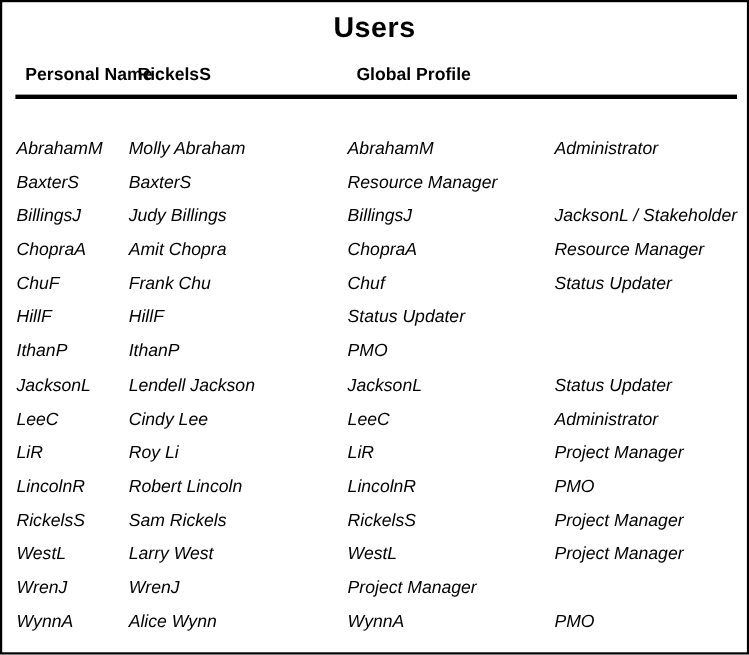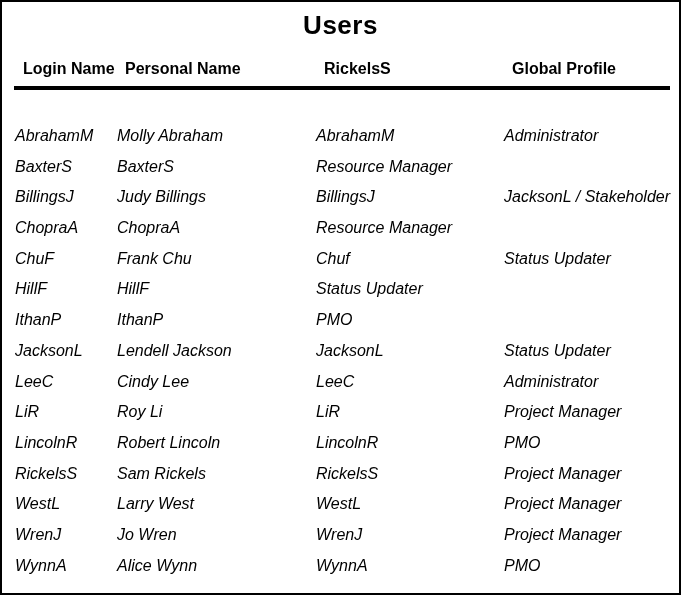--- a/index.html
+++ b/index.html
@@ -57,21 +57,20 @@
   }
 </style>
 </head>
 <body>
 
 <div class="report-page">
 
   <h1 class="page-title">Users</h1>
 
   <div class="grid-row thead">
-    <div class="th">Login Name</div>
     <div class="th">Personal Name</div>
     <div class="th">RickelsS</div>
     <div class="th">Global Profile</div>
   </div>
 
   <div class="header-rule"></div>
 
   <div class="tbody" id="tbody">
   <div class="grid-row tr">
     <div class="td">AbrahamM</div>
@@ -88,20 +87,21 @@
 
   <div class="grid-row tr">
     <div class="td">BillingsJ</div>
     <div class="td">Judy Billings</div>
     <div class="td">BillingsJ</div>
     <div class="td">JacksonL / Stakeholder</div>
   </div>
 
   <div class="grid-row tr">
     <div class="td">ChopraA</div>
+    <div class="td">Amit Chopra</div>
     <div class="td">ChopraA</div>
     <div class="td">Resource Manager</div>
   </div>
 
   <div class="grid-row tr">
     <div class="td">ChuF</div>
     <div class="td">Frank Chu</div>
     <div class="td">Chuf</div>
     <div class="td">Status Updater</div>
   </div>
@@ -155,21 +155,20 @@
 
   <div class="grid-row tr">
     <div class="td">WestL</div>
     <div class="td">Larry West</div>
     <div class="td">WestL</div>
     <div class="td">Project Manager</div>
   </div>
 
   <div class="grid-row tr">
     <div class="td">WrenJ</div>
-    <div class="td">Jo Wren</div>
     <div class="td">WrenJ</div>
     <div class="td">Project Manager</div>
   </div>
 
   <div class="grid-row tr">
     <div class="td">WynnA</div>
     <div class="td">Alice Wynn</div>
     <div class="td">WynnA</div>
     <div class="td">PMO</div>
   </div>

